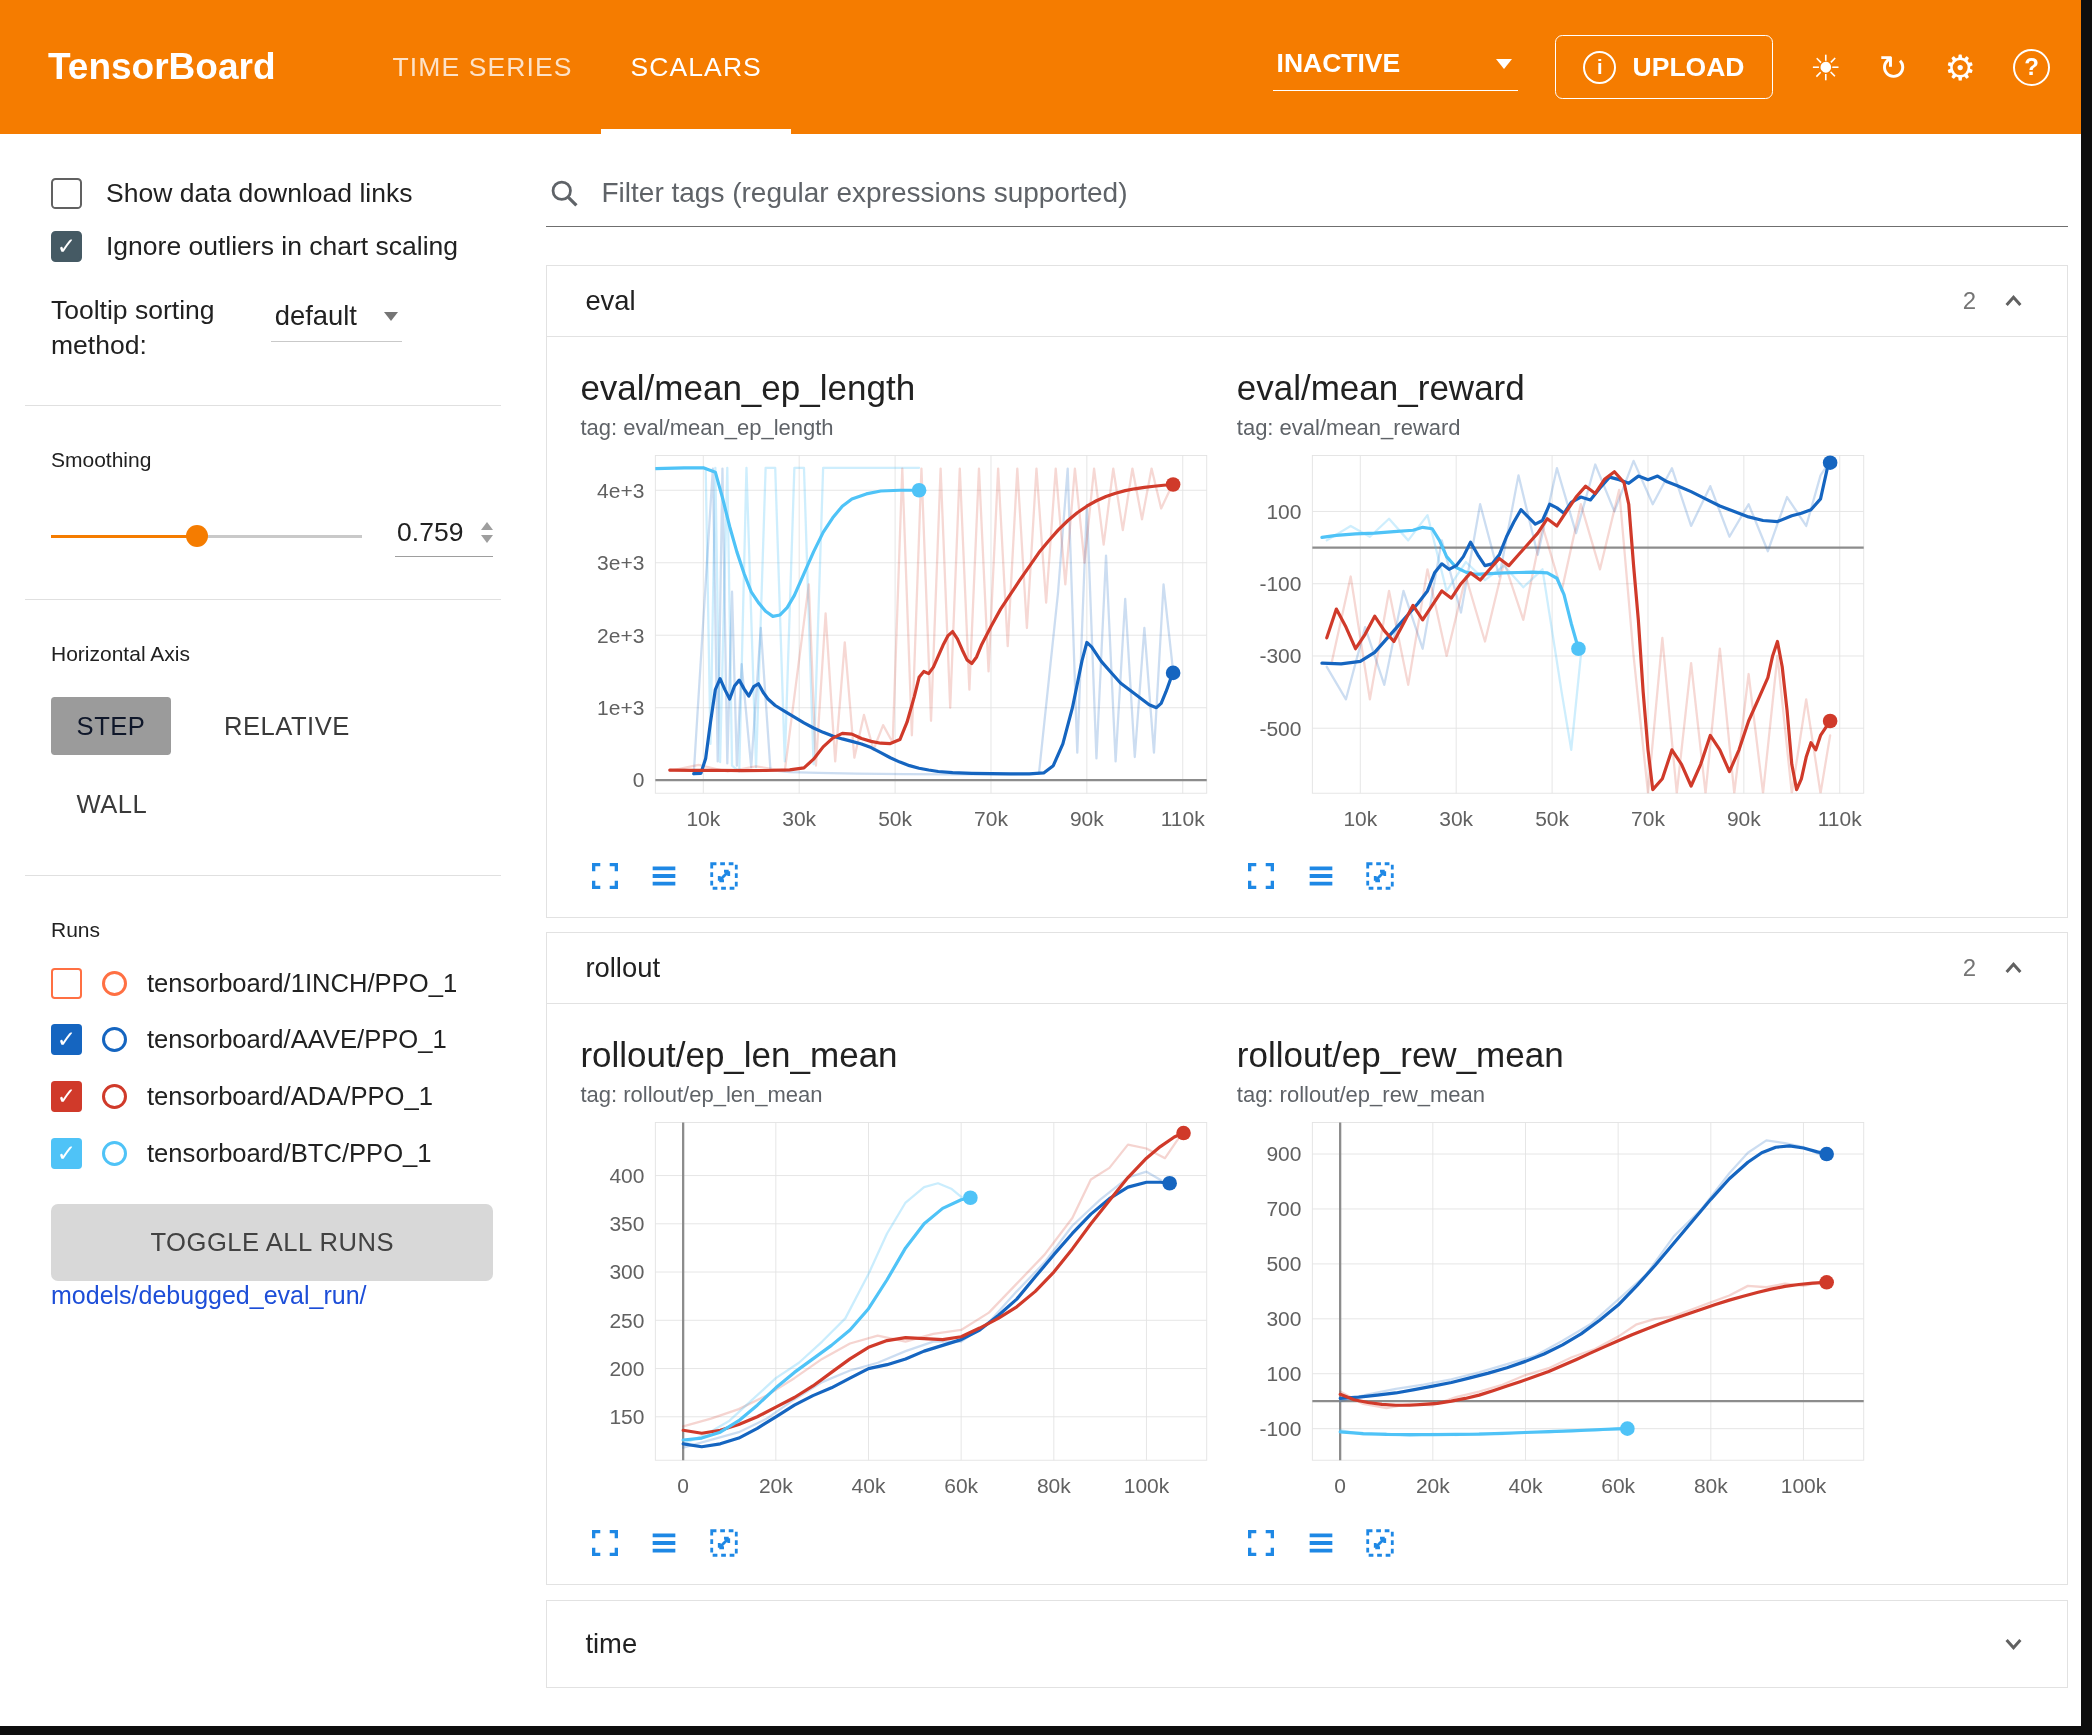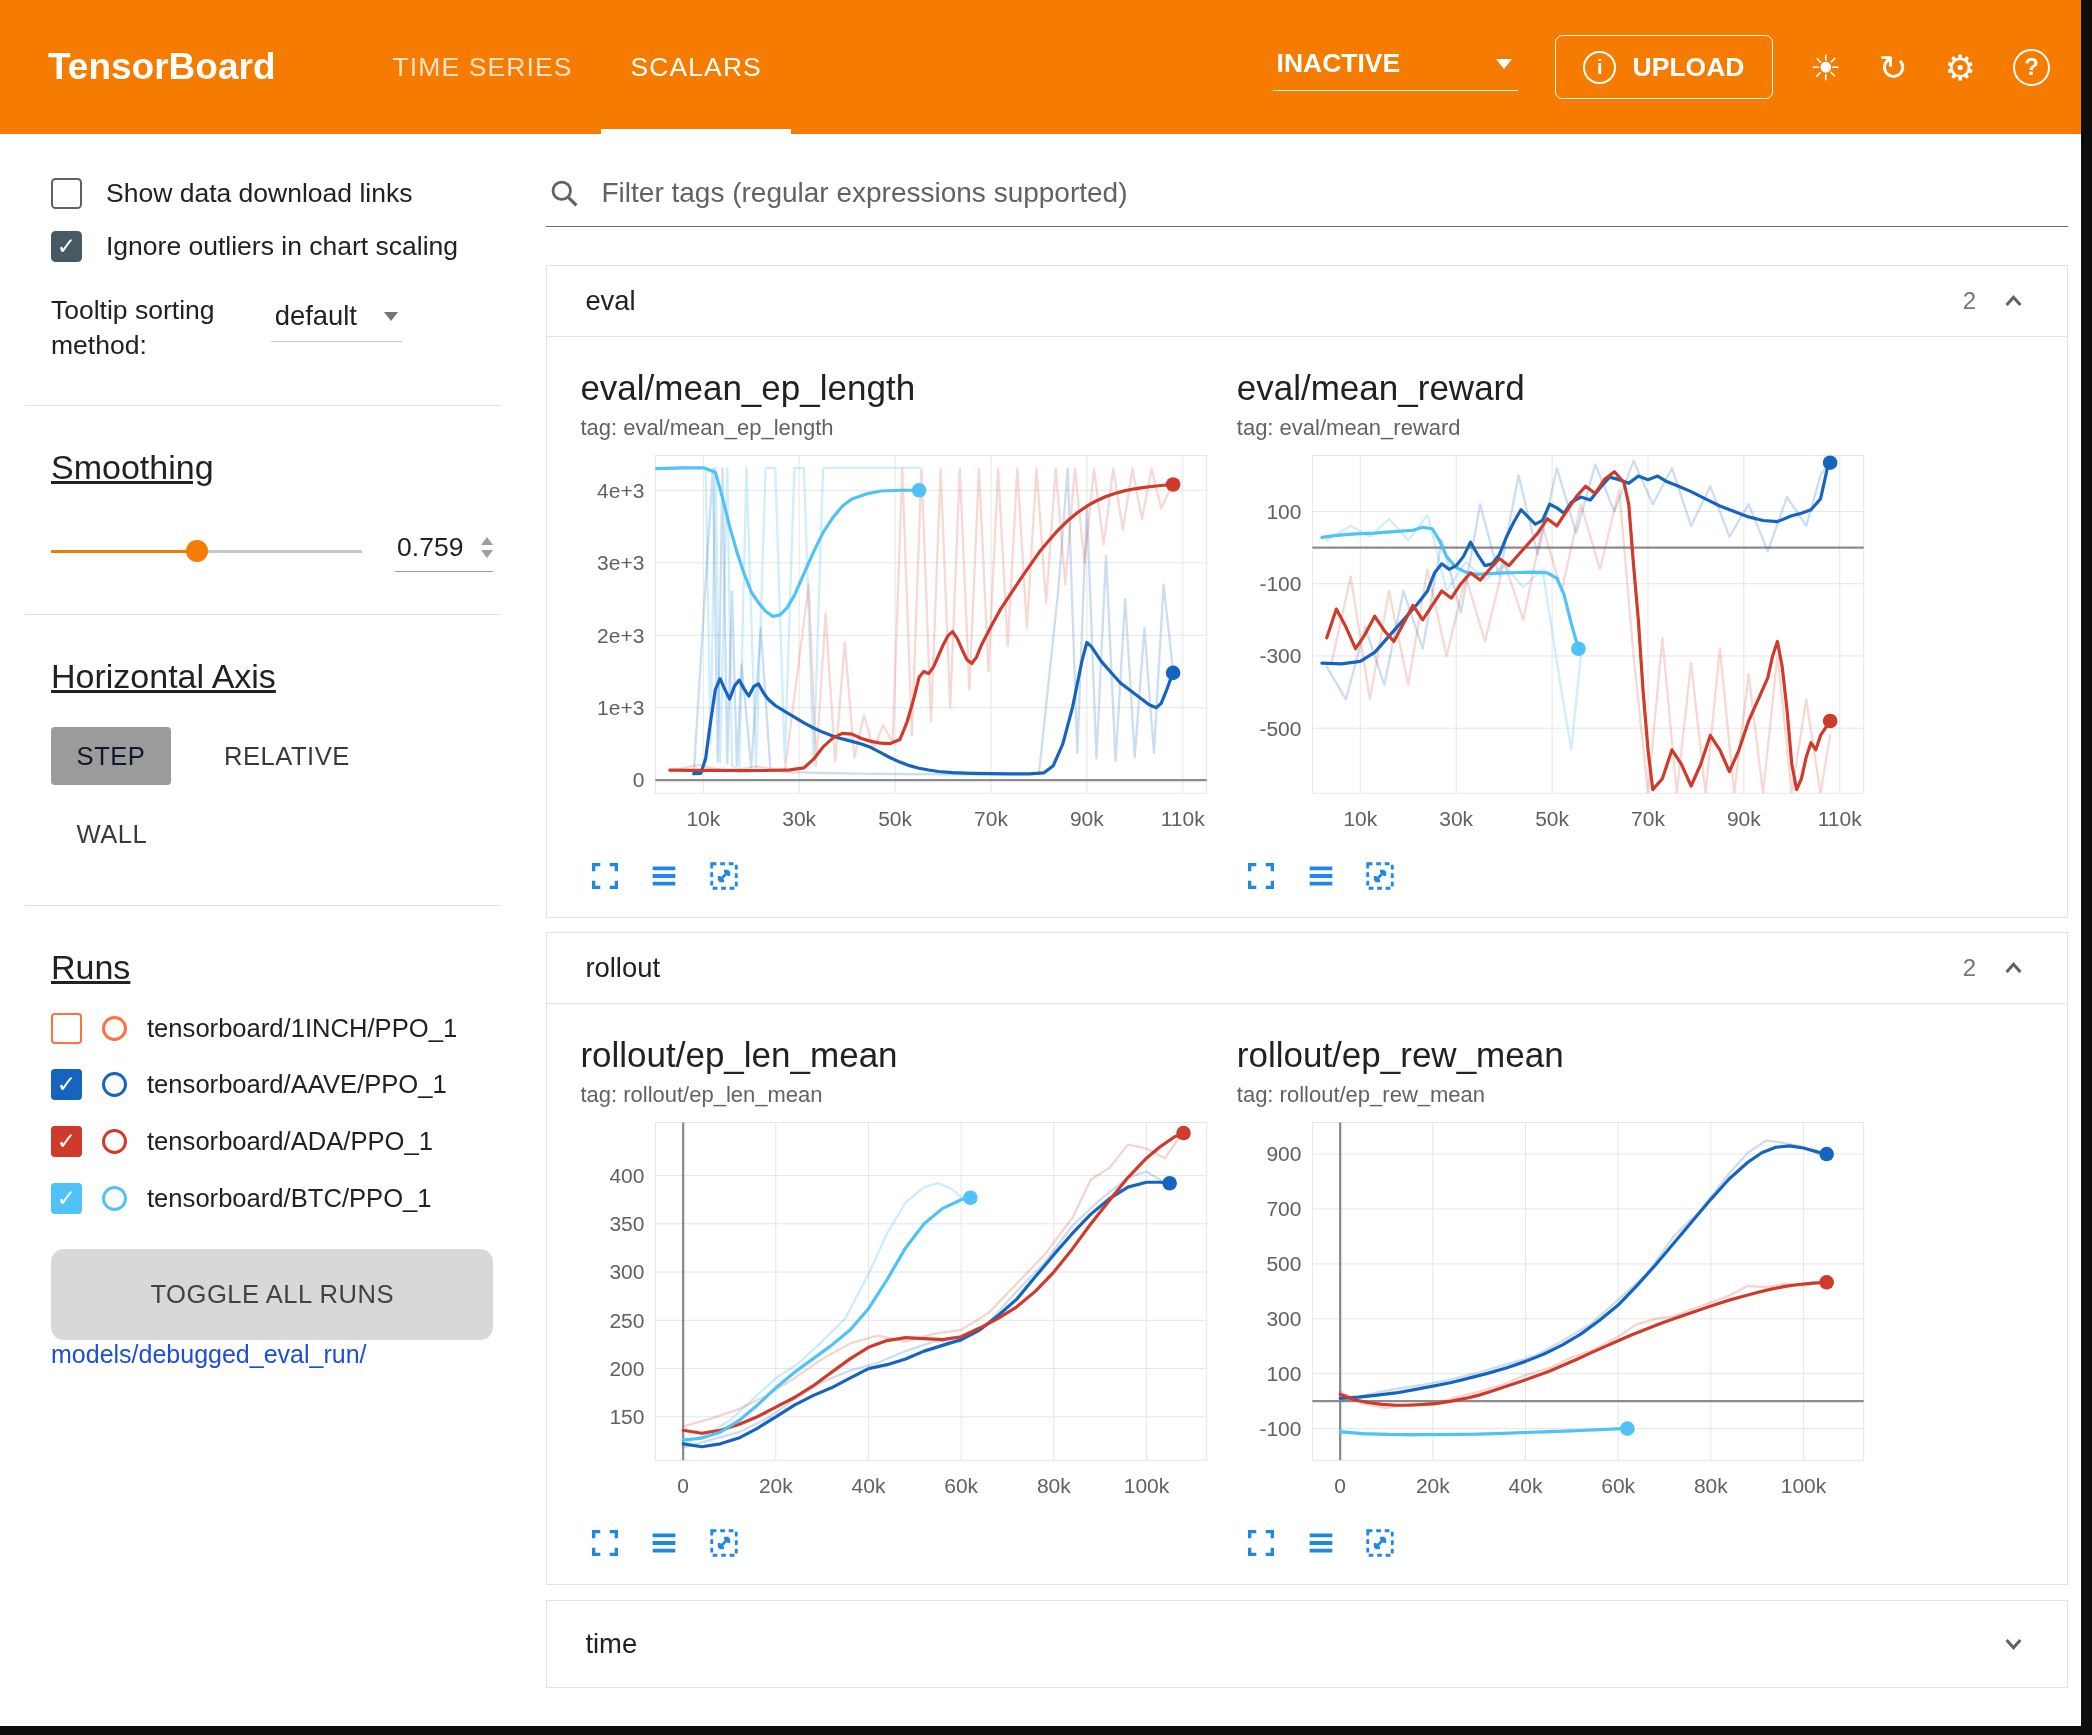--- a/index.html
+++ b/index.html
@@ -33,21 +33,21 @@
   .check-row { display:flex; align-items:center; gap:24px; margin-bottom:22px; white-space:nowrap; overflow:hidden; cursor:pointer; }
   .checkbox { width:31px; height:31px; border:2.7px solid #616161; border-radius:4.6px; flex:none;
               display:flex; align-items:center; justify-content:center; }
   .checkbox.checked::after { content:"\2713"; color:#fff; font-size:23px; font-weight:bold; line-height:1; }
   .tooltip-row { display:flex; gap:8px; margin-top:31px; align-items:flex-start; }
   .tooltip-label { width:212px; line-height:1.32; }
   .select { display:flex; align-items:center; gap:27.4px; font-size:27.4px; padding:7.3px 3.7px 9.1px;
             border-bottom:0.9px solid #c9c9c9; cursor:pointer; }
   .caret-down-g { width:0; height:0; border-left:7.3px solid transparent; border-right:7.3px solid transparent; border-top:9.1px solid #757575; }
   .divider { height:0.9px; background:#e0e0e0; margin:42px -7.3px 0 -25.6px; }
-  .section-label { margin-top:42px; font-size:34px;text-decoration:underline; }
+  .section-label { margin-top:42px; font-size:21px; }
   .slider-row { display:flex; align-items:center; gap:33px; margin-top:44px; }
   .slider { position:relative; flex:1; height:3.7px; background:#c9c9c9; cursor:pointer; }
   .slider-fill { position:absolute; left:0; top:0; height:3.7px; width:47%; background:#f57c00; }
   .slider-thumb { position:absolute; left:47%; top:50%; transform:translate(-50%,-50%);
                   width:22px; height:22px; border-radius:50%; background:#f57c00; cursor:grab; }
   .smooth-box { display:flex; align-items:center; gap:7.3px; border-bottom:1.8px solid #9e9e9e; padding-bottom:7.3px; }
   .smooth-box input { width:79px; border:none; outline:none; font-size:26.5px; color:#212121;
                       font-family:inherit; background:transparent; }
   .spinner { display:flex; flex-direction:column; gap:5.5px; cursor:pointer; }
   .spin-up { width:0; height:0; border-left:6.4px solid transparent; border-right:6.4px solid transparent; border-bottom:8.2px solid #9e9e9e; }
@@ -58,21 +58,21 @@
   .runs-filter { width:100%; border:none; outline:none; border-bottom:0.9px solid #bdbdbd;
                  font-size:26.5px; padding:9.1px 0 12.8px; margin-top:25.6px; font-family:inherit; background:transparent; }
   .runs-filter::placeholder { color:#6e6e6e; }
   .run-row { display:flex; align-items:center; gap:20px; margin-top:25.6px; cursor:pointer; }
   .run-check { width:31px; height:31px; border:2.7px solid; border-radius:3.7px; flex:none;
                display:flex; align-items:center; justify-content:center; }
   .run-check.checked::after { content:"\2713"; color:#fff; font-size:23px; font-weight:bold; line-height:1; }
   .run-circle { width:25px; height:25px; border-radius:50%; border:3.2px solid #999; flex:none; }
   .run-label { font-size:25.6px; white-space:nowrap; }
   .toggle-btn { margin-top:35px; width:100%; background:#d8d8d8; color:#424242; font-size:25.6px;
-                padding:31px 0; text-align:center; border-radius:13px; letter-spacing:0.5px; cursor:pointer; }
+                padding:24px 0; text-align:center; border-radius:7px; letter-spacing:0.5px; cursor:pointer; }
   .runs-footer { color:#1d4ed8; font-size:25px; }
   
   .main { position:absolute; top:134px; left:519px; right:0; bottom:0; padding:42px 24px 0 27.4px; overflow:hidden; background:#fff; }
   .search-row { display:flex; align-items:center; gap:18.3px; border-bottom:1.8px solid #6f6f6f;
                 padding:0 3.7px 16.4px 1.8px; margin-bottom:38px; }
   .search-input { border:none; outline:none; flex:1; font-size:28px; color:#212121; font-family:inherit; background:transparent; }
   .search-input::placeholder { color:#5f6368; }
   .card { border:0.9px solid #e2e2e2; background:#fff; margin-bottom:14.6px; }
   .card-header { display:flex; align-items:center; height:71px; padding:0 38px; border-bottom:0.9px solid #e2e2e2; }
   .card.collapsed .card-header { border-bottom:none; height:86px; }

